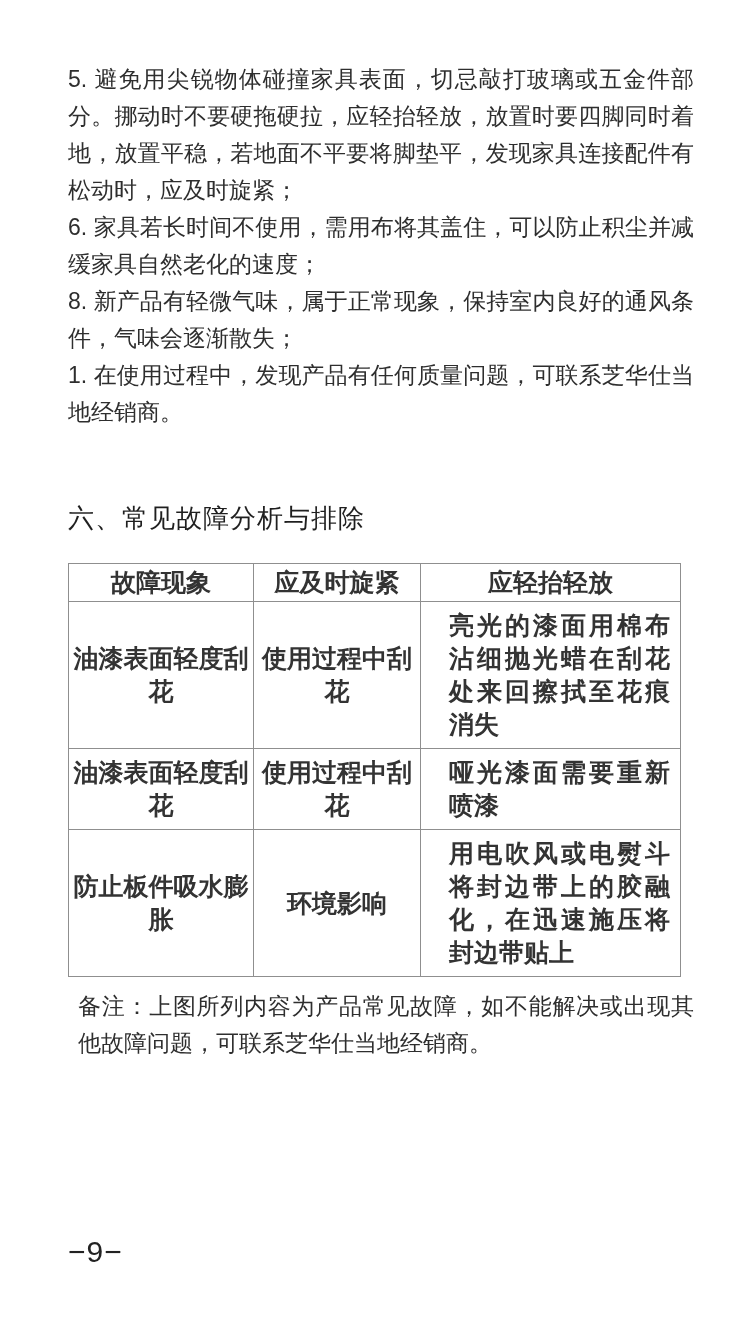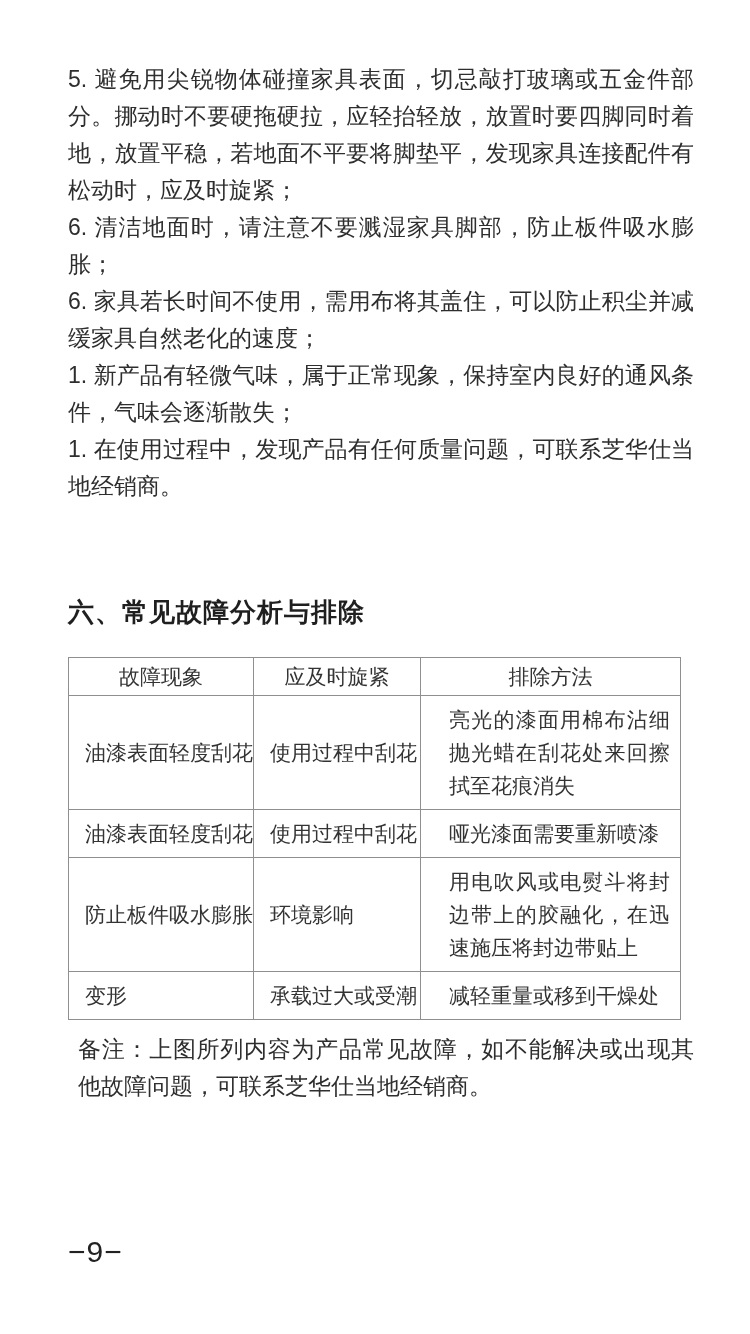--- a/index.html
+++ b/index.html
@@ -18,48 +18,48 @@
     padding: 61px 56px 0 68px;
   }
   .care-item {
     margin: 0;
     font-size: 23px;
     line-height: 37px;
     text-align: justify;
     color: #2e2e2e;
   }
   .section-title {
-    margin: 90px 0 0 0;
+    margin: 70px 0 0 0;
     font-size: 26px;
     line-height: 34px;
-    font-weight: bold;
+    font-weight: normal;
     color: #1f1f1f;
     letter-spacing: 1px;
   }
   table.fault-table {
     margin-top: 28px;
     border-collapse: collapse;
     width: 612px;
     table-layout: fixed;
   }
   .fault-table col.c1 { width: 185px; }
   .fault-table col.c2 { width: 167px; }
   .fault-table col.c3 { width: 260px; }
   .fault-table th, .fault-table td {
     border: 1px solid #8f8f8f;
-    font-weight: normal;
-    font-size: 21px;
+    font-weight: bold;
+    font-size: 25px;
     color: #333333;
     vertical-align: middle;
     box-sizing: border-box;
     padding: 0;
   }
   .fault-table thead tr { height: 38px; }
   .fault-table th { text-align: center; }
-  .fault-table td { text-align: left; line-height: 33px; padding-left: 16px; }
+  .fault-table td { text-align: center; line-height: 33px; }
   .fault-table td.method {
     text-align: left;
     padding: 7px 10px 7px 28px;
     text-align: justify;
   }
   .fault-table tr.r1 { height: 100px; }
   .fault-table tr.r2 { height: 48px; }
   .fault-table tr.r3 { height: 106px; }
   .fault-table tr.r4 { height: 45px; }
   .note {
@@ -79,61 +79,55 @@
     letter-spacing: 1px;
   }
 </style>
 </head>
 <body>
 
 <div class="page">
   <div class="content">
 
     <p class="care-item">5. 避免用尖锐物体碰撞家具表面，切忌敲打玻璃或五金件部分。挪动时不要硬拖硬拉，应轻抬轻放，放置时要四脚同时着地，放置平稳，若地面不平要将脚垫平，发现家具连接配件有松动时，应及时旋紧；</p>
-    <p class="care-item">6. 清洁地面时，请注意不要溅湿家具脚部，防止板件吸水膨胀；</p>
     <p class="care-item">6. 家具若长时间不使用，需用布将其盖住，可以防止积尘并减缓家具自然老化的速度；</p>
-    <p class="care-item">1. 新产品有轻微气味，属于正常现象，保持室内良好的通风条件，气味会逐渐散失；</p>
+    <p class="care-item">8. 新产品有轻微气味，属于正常现象，保持室内良好的通风条件，气味会逐渐散失；</p>
     <p class="care-item">1. 在使用过程中，发现产品有任何质量问题，可联系芝华仕当地经销商。</p>
 
     <h2 class="section-title">六、常见故障分析与排除</h2>
 
     <table class="fault-table">
       <colgroup>
           <col class="c1">
           <col class="c2">
           <col class="c3">
         </colgroup>
       <thead>
         <tr>
           <th>故障现象</th>
           <th>应及时旋紧</th>
-          <th>排除方法</th>
+          <th>应轻抬轻放</th>
         </tr>
       </thead>
       <tbody>
         <tr class="r1">
           <td>油漆表面轻度刮花</td>
           <td>使用过程中刮花</td>
           <td class="method">亮光的漆面用棉布沾细抛光蜡在刮花处来回擦拭至花痕消失</td>
         </tr>
         <tr class="r2">
           <td>油漆表面轻度刮花</td>
           <td>使用过程中刮花</td>
           <td class="method">哑光漆面需要重新喷漆</td>
         </tr>
         <tr class="r3">
           <td>防止板件吸水膨胀</td>
           <td>环境影响</td>
           <td class="method">用电吹风或电熨斗将封边带上的胶融化，在迅速施压将封边带贴上</td>
         </tr>
-        <tr class="r4">
-          <td>变形</td>
-          <td>承载过大或受潮</td>
-          <td class="method">减轻重量或移到干燥处</td>
-        </tr>
       </tbody>
     </table>
 
     <p class="note">备注：上图所列内容为产品常见故障，如不能解决或出现其他故障问题，可联系芝华仕当地经销商。</p>
 
   </div>
 
   <div class="page-number">−9−</div>
 </div>
 

